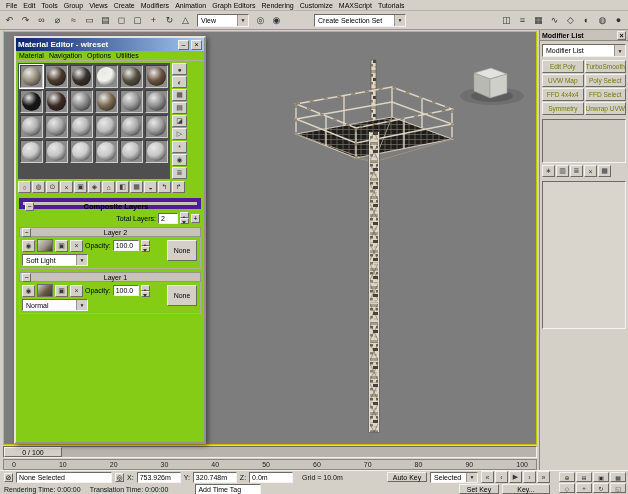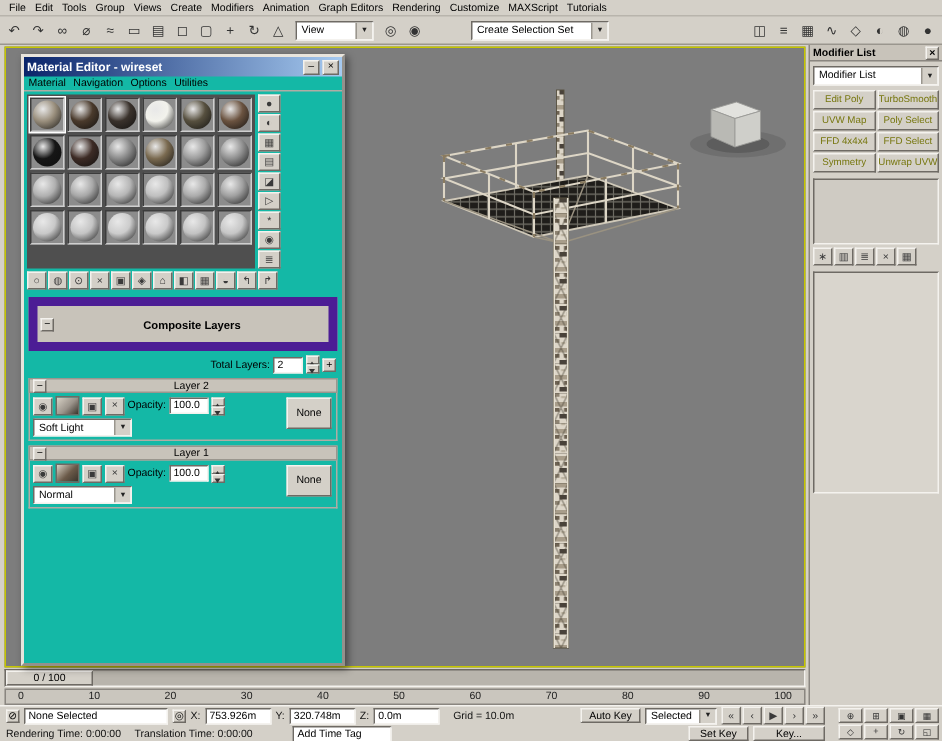--- a/index.html
+++ b/index.html
@@ -41,38 +41,38 @@
 .cp-caption{height:11px;background:#c8c3ba;border-bottom:1px solid #8a8680;display:flex;align-items:center;padding:0 2px;font-weight:bold;}
 .cp-caption .mini{margin-left:auto;}
 .cp-combo{margin:3px 2px;height:13px;display:flex;}
 .modgrid{margin:0 2px;display:grid;grid-template-columns:1fr 1fr;gap:1px;}
 .modbtn{height:13px;font-size:6.5px;color:#77770f;background:#d4d0c8;border:1px solid;border-color:#f4f2ee #6e6a64 #6e6a64 #f4f2ee;overflow:hidden;white-space:nowrap;}
 .stacklist{margin:4px 2px 0;height:44px;background:#cfcbc3;border:1px solid;border-color:#6e6a64 #f4f2ee #f4f2ee #6e6a64;}
 .stacktools{margin:2px 2px 0;display:flex;gap:1px;}
 .cp-rollout-area{margin:4px 2px;height:148px;background:#d9d5cd;border:1px solid;border-color:#6e6a64 #f4f2ee #f4f2ee #6e6a64;}
 
 
-.mateditor{position:absolute;left:14px;top:36px;width:216px;height:408px;background:#14b8a6;border:2px outset #e8e4dc;box-shadow:2px 2px 5px rgba(0,0,0,.45);z-index:5;font-size:7.5px;}
+.mateditor{position:absolute;left:14px;top:36px;width:192px;height:408px;background:#84cc16;border:2px outset #e8e4dc;box-shadow:2px 2px 5px rgba(0,0,0,.45);z-index:5;font-size:7.5px;}
 .titlebar{height:13px;background:linear-gradient(90deg,#0a246a,#a6caf0);display:flex;align-items:center;padding:0 2px;gap:2px;}
 .tb-text{color:#fff;font-weight:bold;font-size:8px;flex:1;overflow:hidden;white-space:nowrap;}
 .tb-btn{width:11px;height:10px;background:#d4d0c8;border:1px solid;border-color:#f4f2ee #6e6a64 #6e6a64 #f4f2ee;font-size:7px;display:inline-flex;align-items:center;justify-content:center;flex:none;}
 .med-menu{height:10px;display:flex;gap:5px;align-items:center;padding:0 3px;font-size:7px;border-bottom:1px solid #b0aca4;}
 .med-menu .menu-item{padding:0;}
 .med-main{display:flex;margin:2px;gap:2px;}
 .slots{display:grid;grid-template-columns:repeat(6,23px);grid-auto-rows:23px;gap:2px;background:#4f4f4f;padding:2px;}
 .slot{background:#8c8c8c;border:1px solid;border-color:#3c3c3c #cfcfcf #cfcfcf #3c3c3c;display:flex;align-items:center;justify-content:center;}
 .slot.active{outline:1px solid #fff;outline-offset:0;}
 .ball{width:19px;height:19px;border-radius:50%;}
 .sidecol{display:flex;flex-direction:column;gap:1px;width:16px;}
 .sidecol .mbtn{width:15px;}
 .med-tools{display:flex;gap:1px;margin:1px 2px 0;}
 .med-name-row{display:flex;align-items:center;gap:2px;margin:3px 3px 0;}
 .name-combo{width:62px;}
 .type-btn{width:48px;height:13px;}
-.rollout-head{margin:5px 3px 0;height:11px;background:#c8c3ba;border:6px solid #4c1d95;display:flex;align-items:center;gap:3px;padding:12px 2px;}
+.rollout-head{margin:5px 3px 0;height:11px;background:#c8c3ba;border:4px solid #4c1d95;display:flex;gap:3px;padding:0 2px;}
 .rh-text{flex:1;text-align:center;font-size:7.5px;font-weight:bold;}
 .tl-row{margin:3px 4px 0;display:flex;align-items:center;justify-content:flex-end;gap:2px;}
 .tl-field{width:20px;}
 .layer{margin:3px 3px 0;}
 .layer-head{height:10px;background:#c8c3ba;border:1px solid #9a968e;display:flex;align-items:center;gap:2px;padding:0 2px;}
 .lh-text{flex:1;text-align:center;font-size:7px;}
 .layer-body{border:1px solid #b0aca4;border-top:none;padding:2px;position:relative;}
 .lb-row{display:flex;align-items:center;gap:2px;}
 .thumb{width:16px;height:13px;border:1px solid #6e6a64;flex:none;}
 .op-field{width:26px;}

